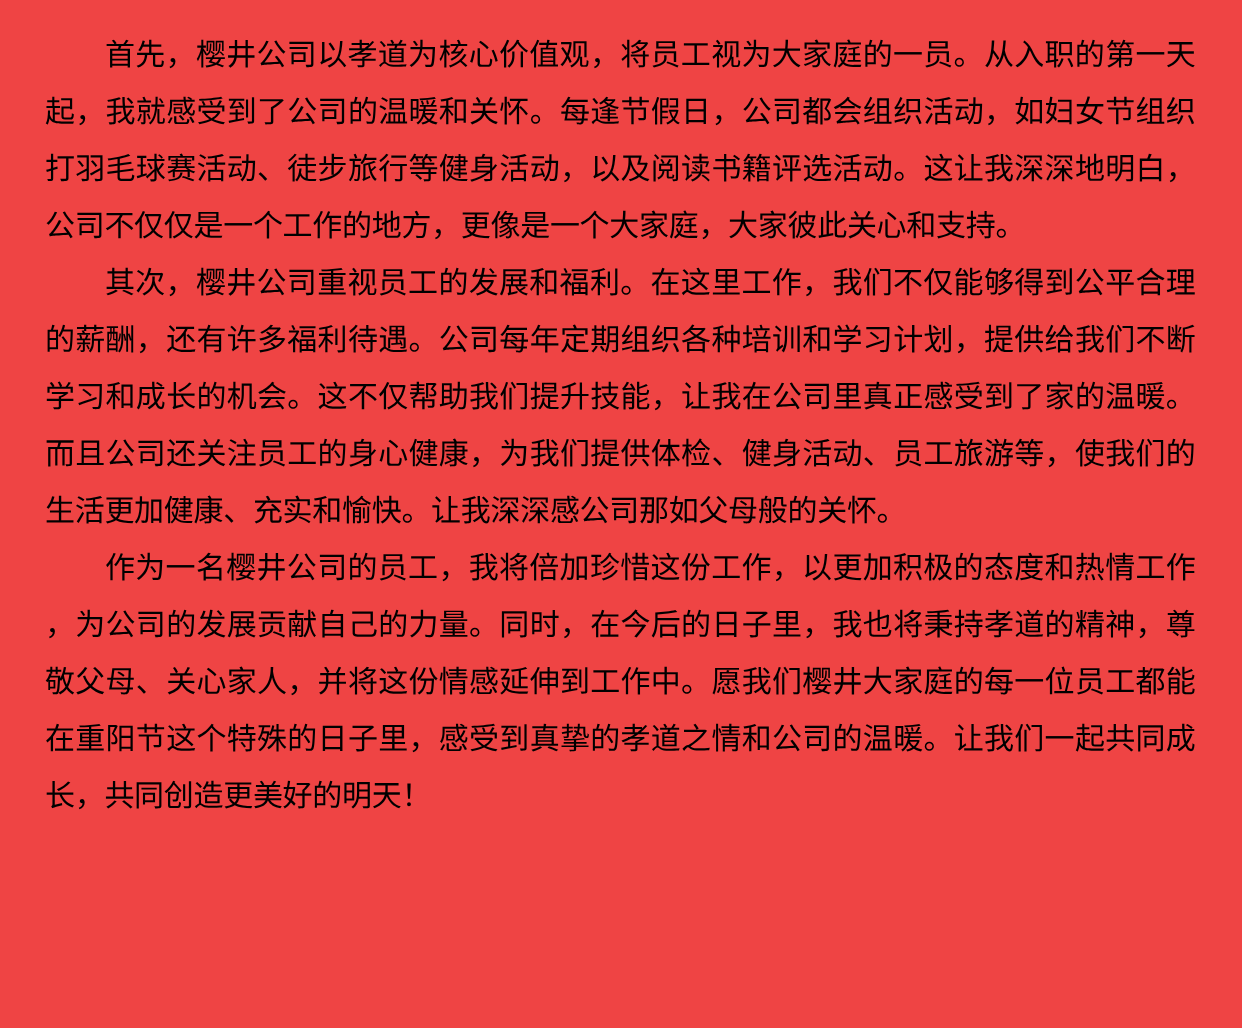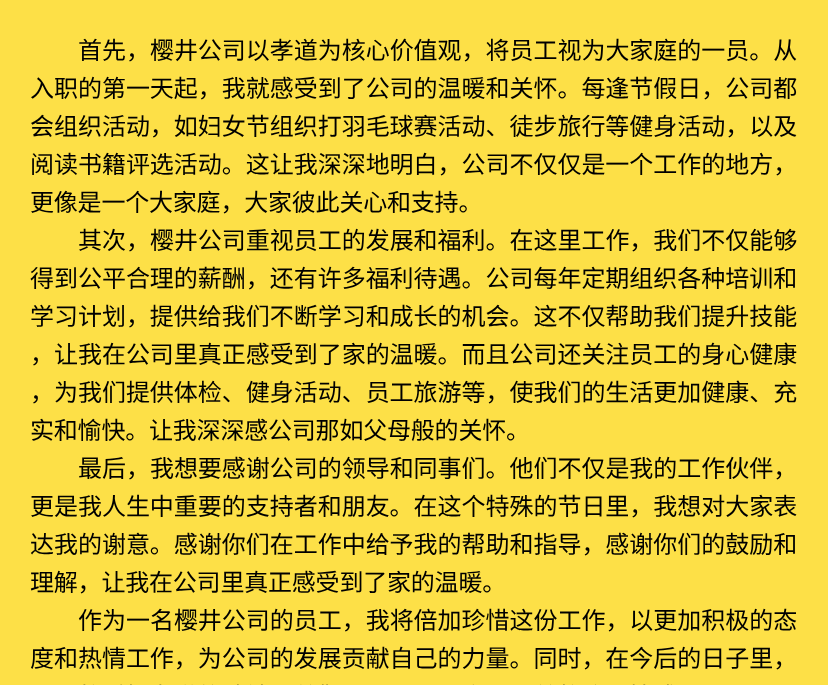--- a/index.html
+++ b/index.html
@@ -9,39 +9,38 @@
   }
   body {
     width: 828px;
     height: 685px;
     overflow: hidden;
   }
   .page {
     box-sizing: border-box;
     width: 828px;
     height: 685px;
-    background: #fde047;
-    padding: 32px 31px 0 30px;
+    background: #ef4444;
+    padding: 18px 31px 0 30px;
     font-family: "Liberation Serif", "DejaVu Serif", serif;
-    font-size: 24px;
+    font-size: 20px;
     line-height: 38px;
     color: #000000;
     letter-spacing: -0.2px;
   }
   .page p {
     margin: 0;
     padding: 0;
     text-indent: 2em;
     text-align: justify;
     text-justify: inter-ideograph;
     word-break: break-all;
     line-break: anywhere;
   }
 </style>
 </head>
 <body>
 
 <div class="page">
   <p>首先，樱井公司以孝道为核心价值观，将员工视为大家庭的一员。从入职的第一天起，我就感受到了公司的温暖和关怀。每逢节假日，公司都会组织活动，如妇女节组织打羽毛球赛活动、徒步旅行等健身活动，以及阅读书籍评选活动。这让我深深地明白，公司不仅仅是一个工作的地方，更像是一个大家庭，大家彼此关心和支持。</p>
   <p>其次，樱井公司重视员工的发展和福利。在这里工作，我们不仅能够得到公平合理的薪酬，还有许多福利待遇。公司每年定期组织各种培训和学习计划，提供给我们不断学习和成长的机会。这不仅帮助我们提升技能，让我在公司里真正感受到了家的温暖。而且公司还关注员工的身心健康，为我们提供体检、健身活动、员工旅游等，使我们的生活更加健康、充实和愉快。让我深深感公司那如父母般的关怀。</p>
-  <p>最后，我想要感谢公司的领导和同事们。他们不仅是我的工作伙伴，更是我人生中重要的支持者和朋友。在这个特殊的节日里，我想对大家表达我的谢意。感谢你们在工作中给予我的帮助和指导，感谢你们的鼓励和理解，让我在公司里真正感受到了家的温暖。</p>
   <p>作为一名樱井公司的员工，我将倍加珍惜这份工作，以更加积极的态度和热情工作，为公司的发展贡献自己的力量。同时，在今后的日子里，我也将秉持孝道的精神，尊敬父母、关心家人，并将这份情感延伸到工作中。愿我们樱井大家庭的每一位员工都能在重阳节这个特殊的日子里，感受到真挚的孝道之情和公司的温暖。让我们一起共同成长，共同创造更美好的明天！</p>
 </div>
 
 </body></html>

